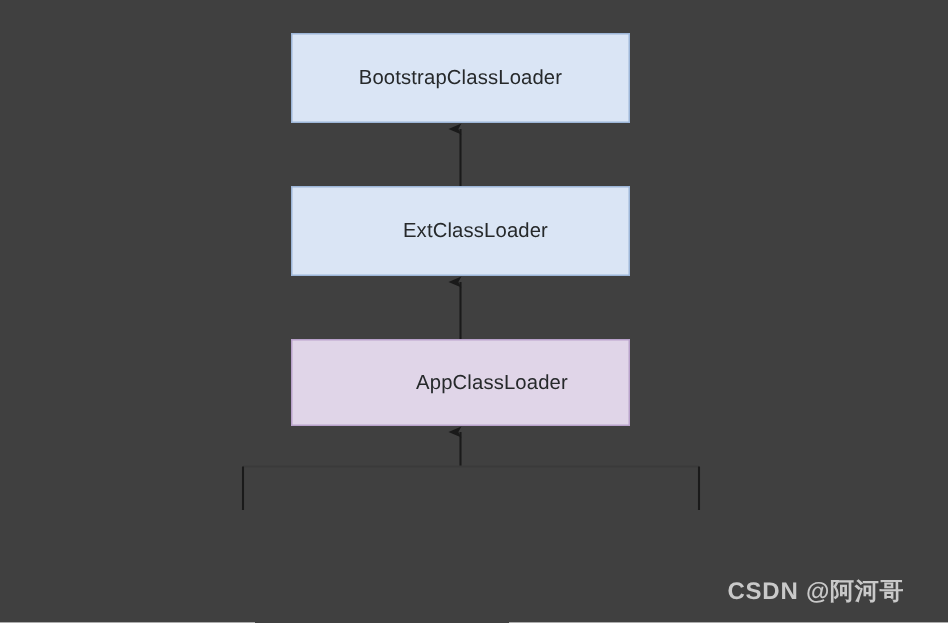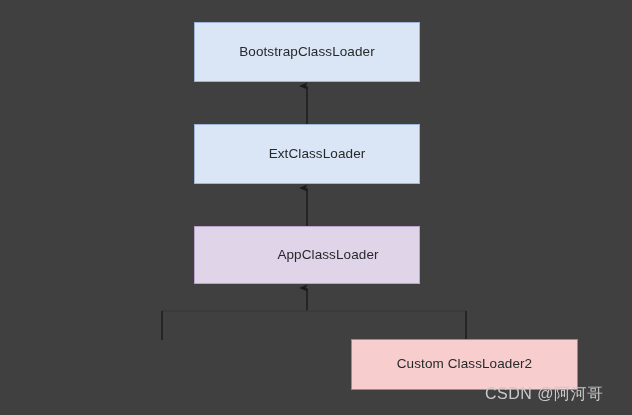--- a/index.html
+++ b/index.html
@@ -74,20 +74,21 @@
 
   .watermark {
     position: absolute;
     left: 485px;
     top: 384px;
     font-size: 16px;
     color: #c9c9c9;
     letter-spacing: 0.5px;
     white-space: nowrap;
     user-select: none;
+    font-weight: bold;
   }
 </style>
 </head>
 <body>
 
 <div id="canvas">
 
   <svg class="edges" width="632" height="415" viewBox="0 0 632 415">
     <defs>
       <marker id="arrowUp" markerWidth="10" markerHeight="10" refX="5" refY="8.6" orient="auto" markerUnits="userSpaceOnUse">
@@ -108,17 +109,16 @@
     <line x1="466" y1="311" x2="466" y2="340" stroke="#1a1a1a" stroke-width="1.4"></line>
   </svg>
 
   <div class="node node-bootstrap">BootstrapClassLoader</div>
 
   <div class="node node-ext">ExtClassLoader</div>
 
   <div class="node node-app">AppClassLoader</div>
 
 
-  <div class="node node-custom2">Custom ClassLoader2</div>
 
   <div class="watermark">CSDN @阿河哥</div>
 
 </div>
 
 </body></html>

